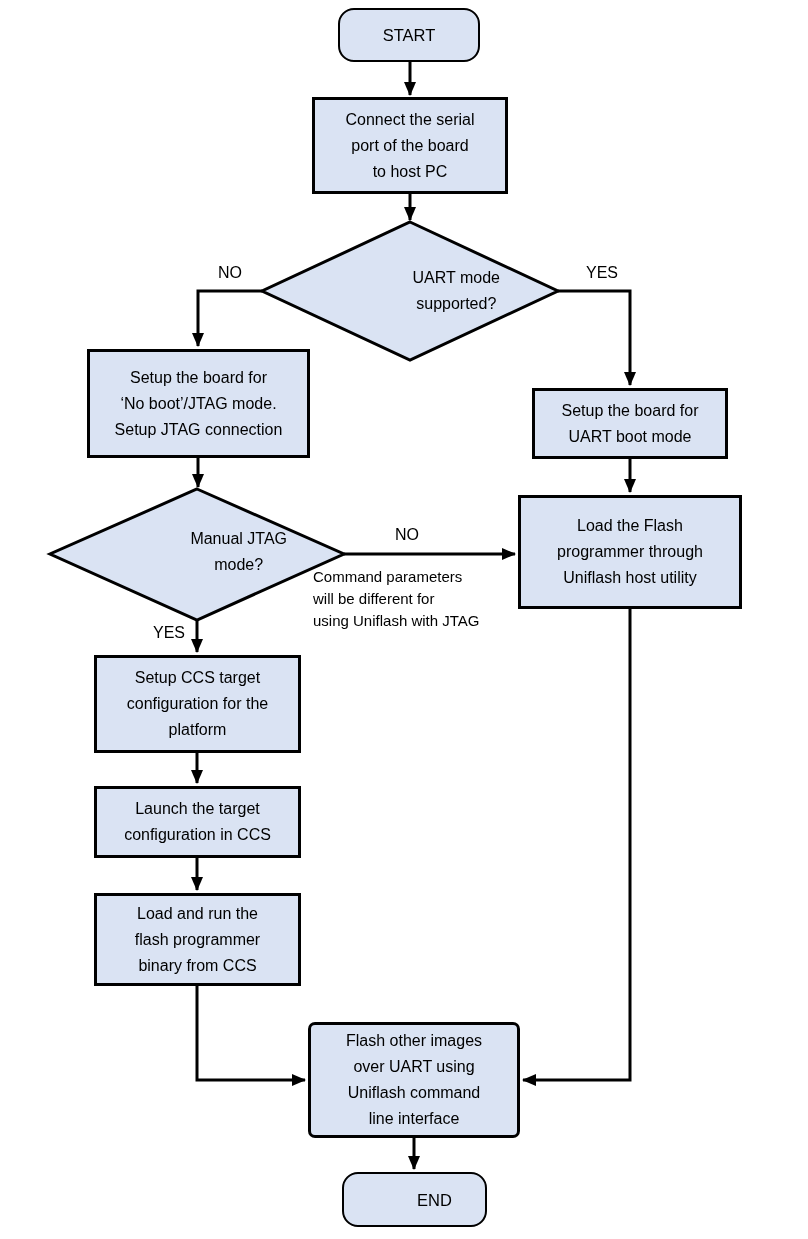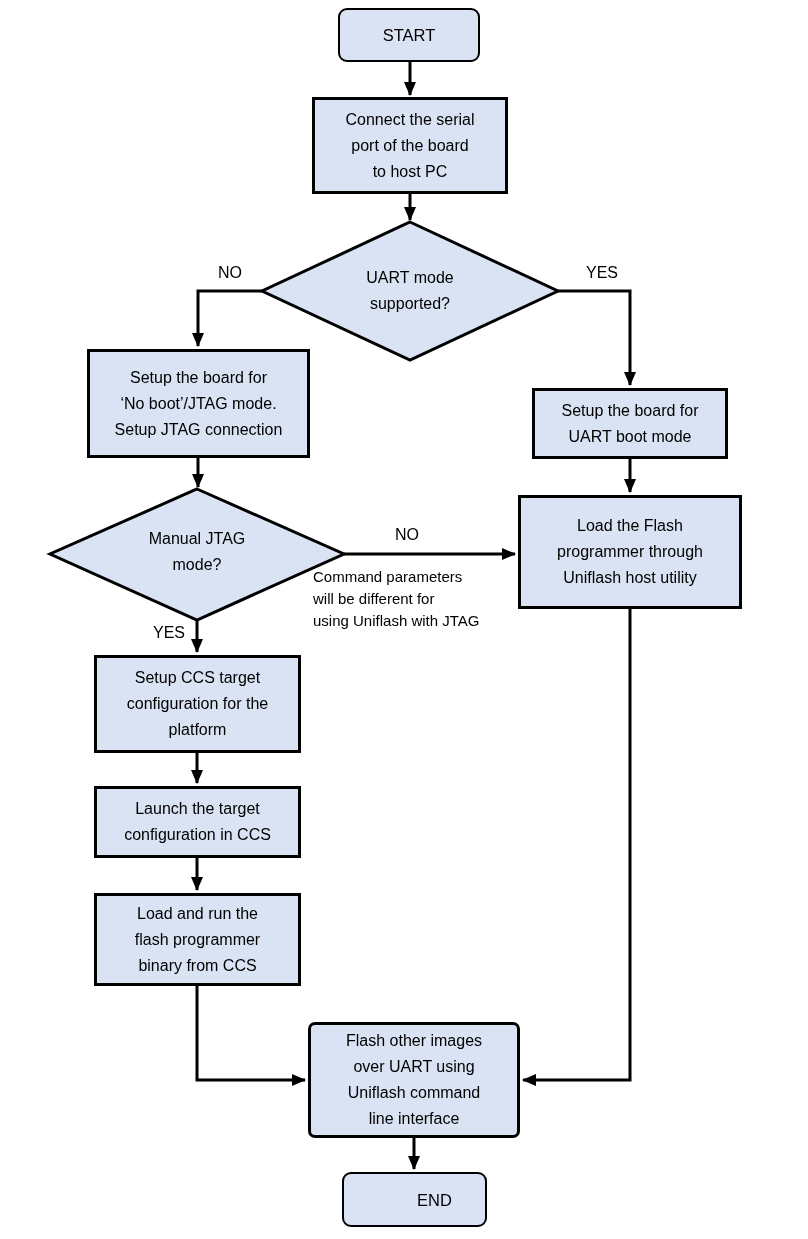--- a/index.html
+++ b/index.html
@@ -20,29 +20,29 @@
     box-sizing:border-box;
     display:flex;align-items:center;justify-content:center;
     text-align:center;
     background:#dae3f3;
     border:3px solid #000000;
     z-index:2;
     font-size:16px;
     line-height:26px;
   }
   .terminator{
-    border-radius:9px;
+    border-radius:16px;
     border-width:2.5px;
     font-size:16.5px;
   }
   .label{white-space:pre-line;}
   .diamond-label{
     position:absolute;
     box-sizing:border-box;
-    display:flex;align-items:center;justify-content:center;
+    display:flex;align-items:center;justify-content:flex-end;
     text-align:center;
     background:transparent;
     z-index:2;
     font-size:16px;
     line-height:26px;
   }
   .edge-label{
     position:absolute;
     z-index:2;
     font-size:16px;

